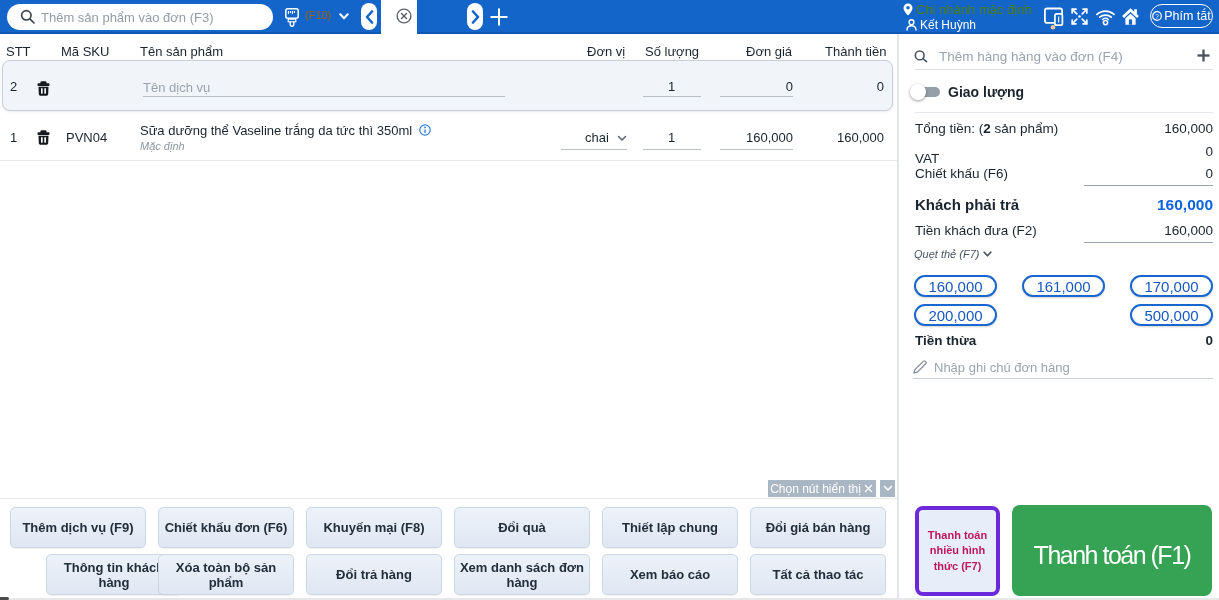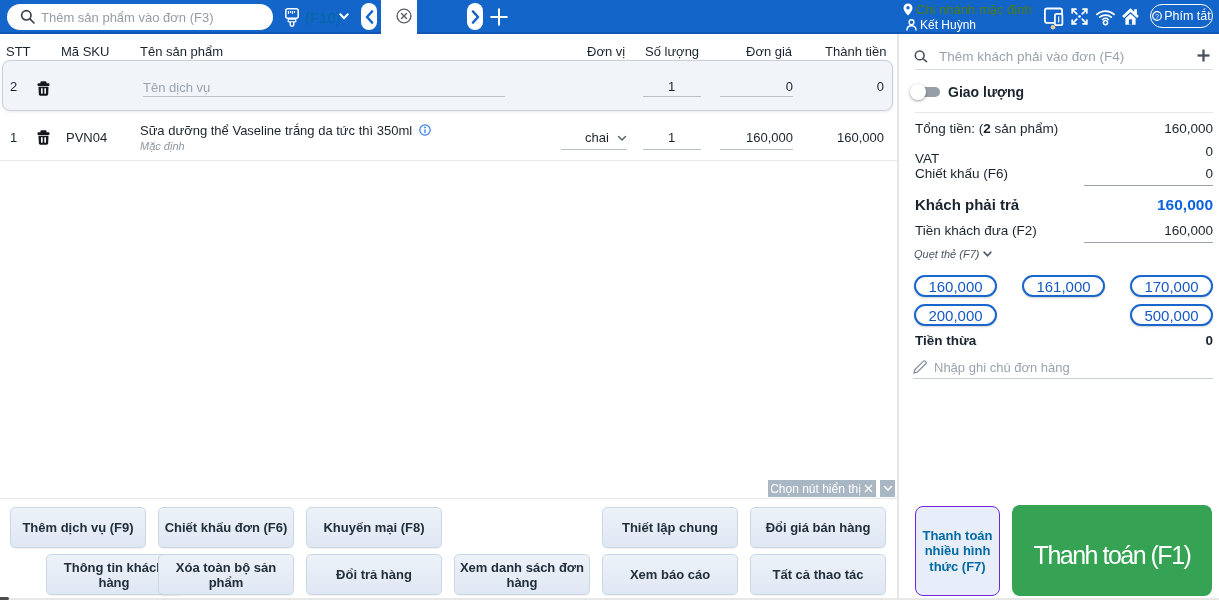--- a/index.html
+++ b/index.html
@@ -7,21 +7,21 @@
   font-family:"Liberation Sans", sans-serif; }
 .abs { position:absolute; }
 #stage { position:relative; width:1219px; height:600px; background:#fff; }
 
 
 #topbar { left:0; top:0; width:1219px; height:34px; background:#1465c9; border-bottom:0; box-shadow:inset 0 -2px 0 rgba(10,60,140,0.35); }
 #searchbox { left:7px; top:4px; width:266px; height:26px; background:#fff; border-radius:13px; }
 #searchbox .ph { position:absolute; left:34px; top:6px; font-size:13px; color:#949ca6; }
 .wpill { position:absolute; top:3px; width:16px; height:27px; background:#fff; border-radius:8px; display:flex; align-items:center; justify-content:center; }
 #whitetab { left:381px; top:0; width:36px; height:34.5px; background:#fff; display:flex; align-items:center; justify-content:center; }
-#f10 { left:305px; top:9px; font-size:15px; color:#0369a1; }
+#f10 { left:305px; top:9px; font-size:11px; color:#a16207; }
 #topright1 { left:903px; top:3px; height:12px; color:#4d7c0f; font-size:13px; display:flex; align-items:center; gap:3px; }
 #topright2 { left:906px; top:19px; height:12px; color:#fff; font-size:12px; display:flex; align-items:center; gap:3px; }
 #shortcut { left:1150px; top:4px; width:63px; height:24px; border:1.5px solid #fff; border-radius:13px; display:flex; align-items:center; justify-content:center; gap:2px; color:#fff; font-size:12.5px; white-space:nowrap; }
 
 
 .th { position:absolute; top:44px; font-size:13px; color:#1a242e; }
 #selrow { left:2px; top:60px; width:891px; height:51px; background:#f1f4f8; border:1px solid #c8cfd9; border-radius:8px; box-shadow:0 1px 3px rgba(40,60,90,0.10); }
 .cellnum { font-size:13px; color:#1a242e; }
 .uline { position:absolute; border-bottom:1px solid #aeb6bf; }
 #row1 { left:0; top:111px; width:897px; height:50px; border-bottom:1px solid #e7e9ec; }
@@ -30,21 +30,21 @@
 
 
 #vdivider { left:897px; top:34px; width:2px; height:567px; background:#e2e5e9; }
 .rp-label { position:absolute; font-size:13.5px; color:#1a242e; }
 .rp-val { position:absolute; font-size:13.5px; color:#1a242e; text-align:right; }
 .pill-money { position:absolute; width:83px; height:22px; border:2px solid #1a66cf; border-radius:11px; background:#fff; color:#1659c4; font-size:15px; display:flex; align-items:center; justify-content:center; box-shadow:0 1px 2px rgba(0,0,0,0.18); }
 
 
 .btn { position:absolute; width:136px; height:41px; background:linear-gradient(180deg,#edf2f9 0%,#dfe7f3 100%); border:1px solid #ccd7e6; border-radius:5px; box-shadow:0 1px 1px rgba(0,0,0,0.06); display:flex; align-items:center; justify-content:center; text-align:center; font-size:13px; font-weight:bold; color:#222e3a; line-height:15px; }
 #paybtn { left:1012px; top:505px; width:200px; height:91px; background:#35a353; border-radius:8px; display:flex; align-items:center; justify-content:center; color:#fff; font-size:25px; letter-spacing:-1.5px; padding-top:9px; }
-#multibtn { left:915px; top:506px; width:85px; height:90px; background:#e7eefa; border:1px solid #6d28d9; border-radius:8px; display:flex; align-items:center; justify-content:center; text-align:center; font-size:13px; font-weight:bold; color:#0369a1; line-height:15.5px; }
+#multibtn { left:915px; top:506px; width:85px; height:90px; background:#e7eefa; border:4px solid #6d28d9; border-radius:8px; display:flex; align-items:center; justify-content:center; text-align:center; font-size:11px; font-weight:bold; color:#be185d; line-height:15.5px; }
 #chonnut { left:768px; top:480px; width:108px; height:17px; background:#a9b6c3; color:#fff; font-size:12px; display:flex; align-items:center; justify-content:center; gap:2px; }
 #chondrop { left:880px; top:480px; width:15px; height:17px; background:#a9b6c3; display:flex; align-items:center; justify-content:center; }
 #botline { left:0; top:498px; width:897px; height:1px; background:#e8e8e8; }
 </style>
 </head>
 <body>
 <div id="stage">
 
 <div class="abs" id="topbar"></div>
 <div class="abs" id="searchbox">
@@ -208,35 +208,36 @@
 <div class="abs" id="chondrop">
       <svg width="10" height="7" viewBox="0 0 10 7">
         <polyline points="1.5,1.5 5,5 8.5,1.5" fill="none" stroke="#fff" stroke-width="1.5" stroke-linecap="round" stroke-linejoin="round"></polyline>
       </svg>
     </div>
 <div class="abs" id="botline"></div>
 
 <div class="btn" style="left:10px;top:507px;">Thêm dịch vụ (F9)</div>
 <div class="btn" style="left:158px;top:507px;">Chiết khấu đơn (F6)</div>
 <div class="btn" style="left:306px;top:507px;">Khuyến mại (F8)</div>
+<div class="btn" style="left:454px;top:507px;">Đổi quà</div>
 <div class="btn" style="left:750px;top:507px;">Đổi giá bán hàng</div>
 <div class="btn" style="left:602px;top:507px;">Thiết lập chung</div>
 <div class="btn" style="left:10px;top:554px;margin-left:36px;">Thông tin khách<br>hàng</div>
 <div class="btn" style="left:158px;top:554px;">Xóa toàn bộ sản<br>phẩm</div>
 <div class="btn" style="left:306px;top:554px;">Đổi trả hàng</div>
 <div class="btn" style="left:454px;top:554px;">Xem danh sách đơn<br>hàng</div>
 <div class="btn" style="left:602px;top:554px;">Xem báo cáo</div>
 <div class="btn" style="left:750px;top:554px;">Tất cả thao tác</div>
 
 <div class="abs" id="vdivider"></div>
 <svg class="abs" style="left:914px;top:50px" width="14" height="13" viewBox="0 0 14 13">
       <circle cx="5.7" cy="5.4" r="4.4" fill="none" stroke="#49525c" stroke-width="1.6"></circle>
       <line x1="8.9" y1="8.6" x2="12.6" y2="11.6" stroke="#49525c" stroke-width="1.6" stroke-linecap="round"></line>
     </svg>
-<div class="abs gray" style="left:939px;top:49px;font-size:13.5px;">Thêm khách phải vào đơn (F4)</div>
+<div class="abs gray" style="left:939px;top:49px;font-size:13.5px;">Thêm hàng hàng vào đơn (F4)</div>
 <svg class="abs" style="left:1197px;top:49px" width="13" height="13" viewBox="0 0 13 13">
       <line x1="6.5" y1="0.5" x2="6.5" y2="12.5" stroke="#47525d" stroke-width="2.3"></line>
       <line x1="0.5" y1="6.5" x2="12.5" y2="6.5" stroke="#47525d" stroke-width="2.3"></line>
     </svg>
 <div class="uline" style="left:915px;top:69px;width:298px;border-color:#d9dee3"></div>
 
 <div class="abs" style="left:913px;top:87px;width:27px;height:10px;background:#969ea7;border-radius:5px;"></div>
 <div class="abs" style="left:910px;top:84px;width:15.5px;height:15.5px;background:#fff;border-radius:50%;box-shadow:0 1px 3px rgba(0,0,0,0.4);"></div>
 <div class="abs" style="left:948px;top:84px;font-size:14px;font-weight:bold;color:#1a242e;">Giao lượng</div>
 

